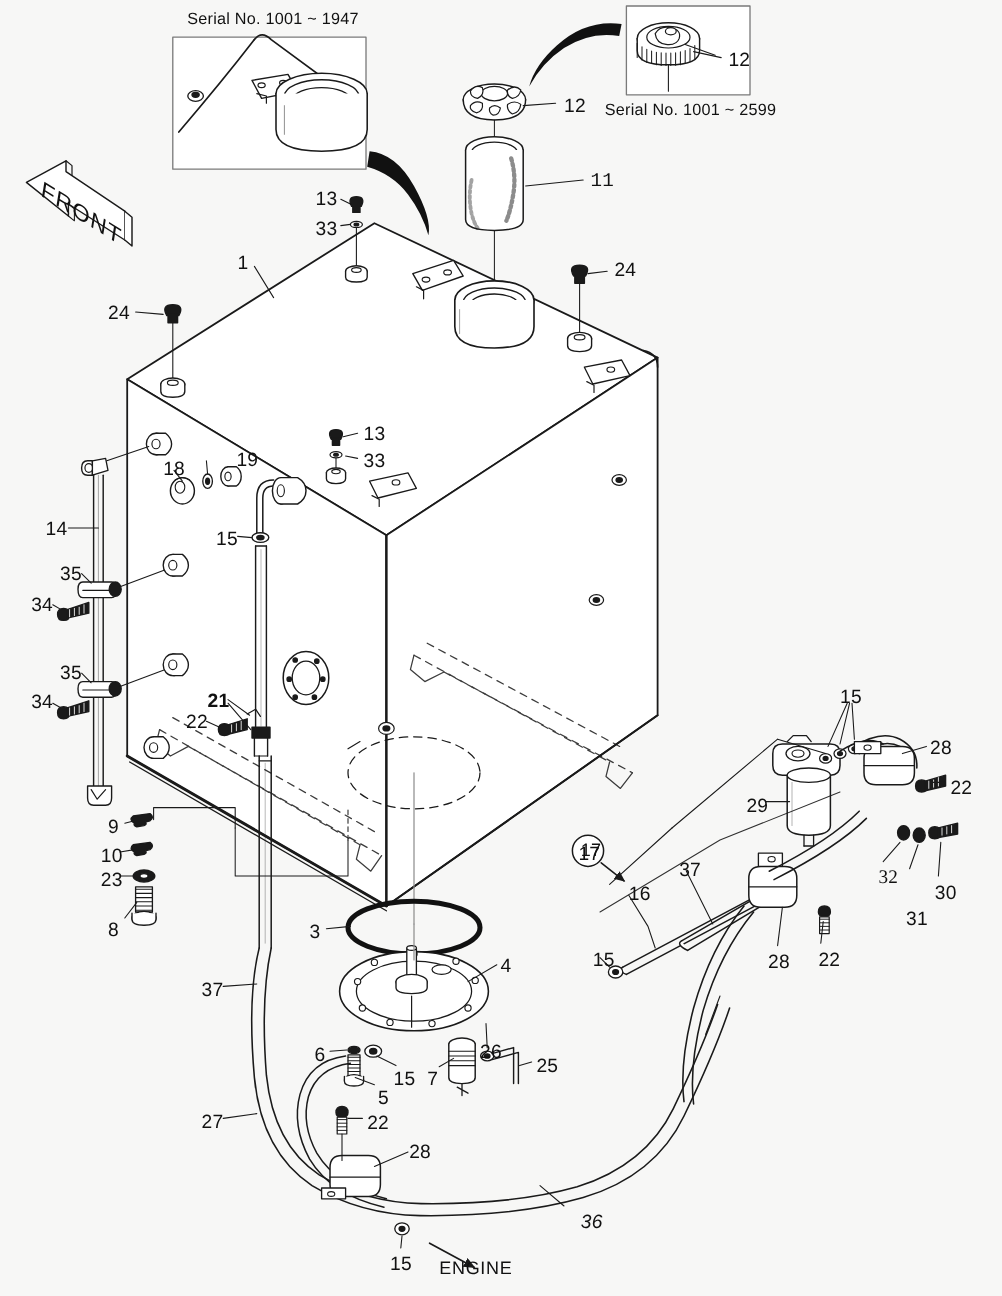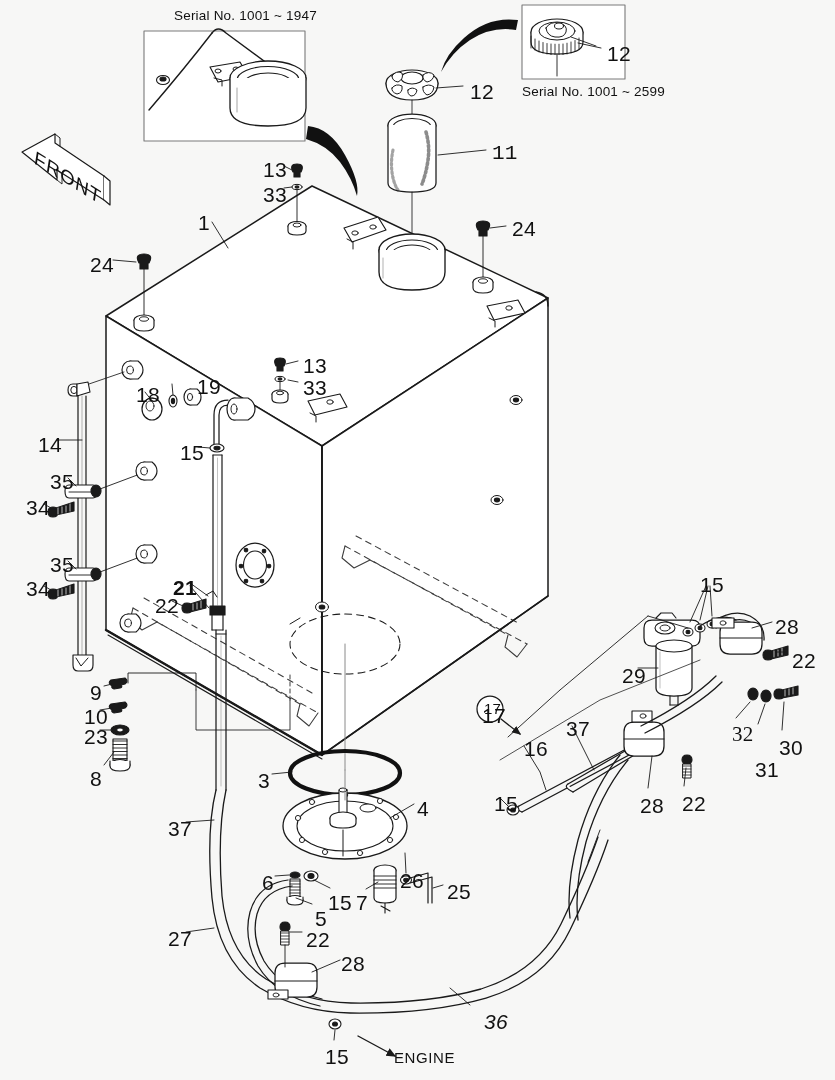--- a/index.html
+++ b/index.html
@@ -15,23 +15,23 @@
   svg#dwg{position:absolute;left:0;top:0;width:835px;height:1080px;display:block;}
   .lbl{
     position:absolute;
     font-family:"Liberation Sans", sans-serif;
     font-size:15px;
     color:#111;
     white-space:nowrap;
     line-height:1;
     letter-spacing:0.2px;
   }
-  .lbl.big{font-size:21px;}
-  .lbl.cap{font-size:13.5px;margin-left:18px;}
-  .lbl.engine{font-size:15px;letter-spacing:0.6px;margin-left:28px;}
+  .lbl.big{font-size:16px;}
+  .lbl.cap{font-size:13.5px;}
+  .lbl.engine{font-size:15px;letter-spacing:0.6px;}
 </style>
 </head>
 <body>
 
 <div id="stage">
 
   <svg id="dwg" viewBox="0 0 835 1080">
     <defs>
       <marker id="arrowsm" markerWidth="8" markerHeight="8" refX="6" refY="3" orient="auto">
         <path d="M0,0 L7,3 L0,6 z" fill="#1a1a1a"></path>

